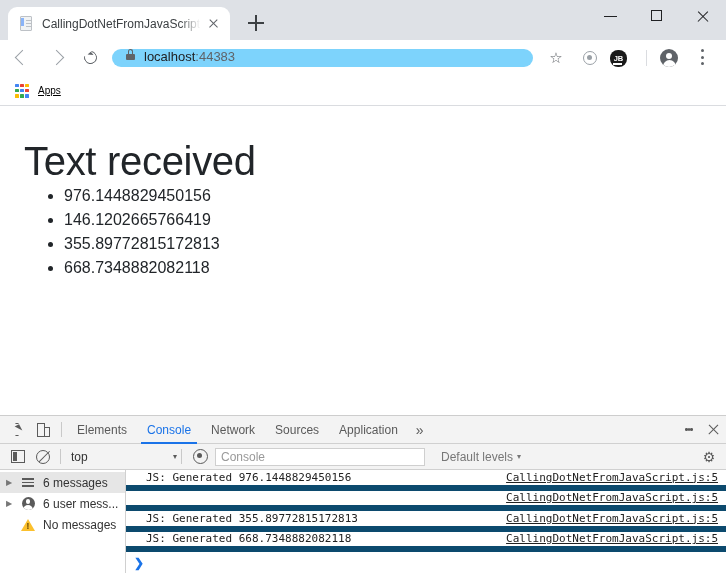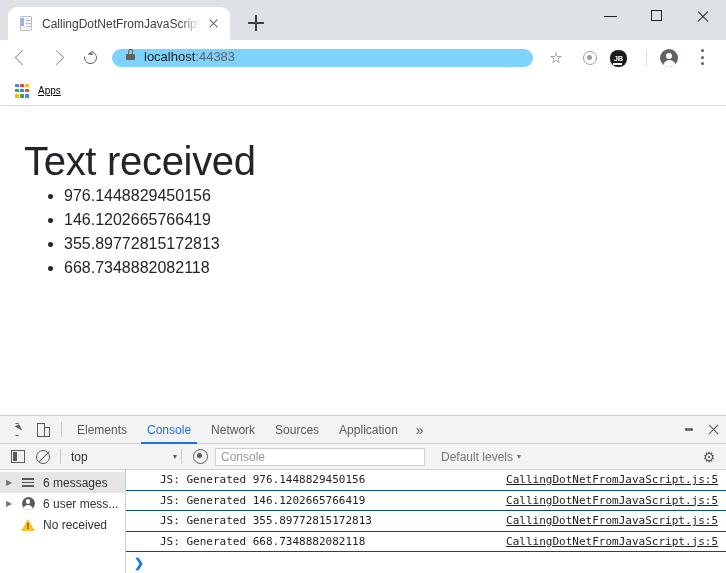--- a/index.html
+++ b/index.html
@@ -271,21 +271,21 @@
   .ico-warn {
     width: 0; height: 0; border-left: 7px solid transparent; border-right: 7px solid transparent;
     border-bottom: 12px solid #fbc02d; position: relative;
   }
   .ico-warn::after { content: "!"; position: absolute; left: -1.6px; top: 2px; font-size: 8.5px; color: #5a3d00; font-weight: bold; }
   .side-label { margin-left: 5px; }
 
   .dt-console { flex: 1 1 auto; overflow: hidden; background: #fff; }
   .log-row {
     height: 20.5px; display: flex; align-items: center;
-    border-bottom: 1px solid #0c4a6e; padding-left: 34px; padding-right: 8px;
+    border-bottom: 6px solid #0c4a6e; padding-left: 20px; padding-right: 8px;
   }
   .log-text {
     font-family: "DejaVu Sans Mono", "Liberation Mono", monospace;
     font-size: 11px; color: #222; white-space: nowrap;
   }
   .log-src {
     margin-left: auto; font-family: "DejaVu Sans Mono", "Liberation Mono", monospace;
     font-size: 11px; color: #222; text-decoration: underline; white-space: nowrap;
   }
   .prompt-row { height: 22px; display: flex; align-items: center; padding-left: 8px; }
@@ -462,31 +462,30 @@
           <span class="side-ico">
               <span class="ico-user"></span>
             </span>
           <span class="side-label">6 user mess...</span>
         </div>
         <div class="side-row">
           <span class="side-tri"></span>
           <span class="side-ico">
               <span class="ico-warn"></span>
             </span>
-          <span class="side-label">No received</span>
+          <span class="side-label">No messages</span>
         </div>
       </div>
 
       <div class="dt-console">
         <div class="log-row">
           <span class="log-text">JS: Generated 976.1448829450156</span>
           <span class="log-src">CallingDotNetFromJavaScript.js:5</span>
         </div>
         <div class="log-row">
-          <span class="log-text">JS: Generated 146.1202665766419</span>
           <span class="log-src">CallingDotNetFromJavaScript.js:5</span>
         </div>
         <div class="log-row">
           <span class="log-text">JS: Generated 355.89772815172813</span>
           <span class="log-src">CallingDotNetFromJavaScript.js:5</span>
         </div>
         <div class="log-row">
           <span class="log-text">JS: Generated 668.7348882082118</span>
           <span class="log-src">CallingDotNetFromJavaScript.js:5</span>
         </div>

